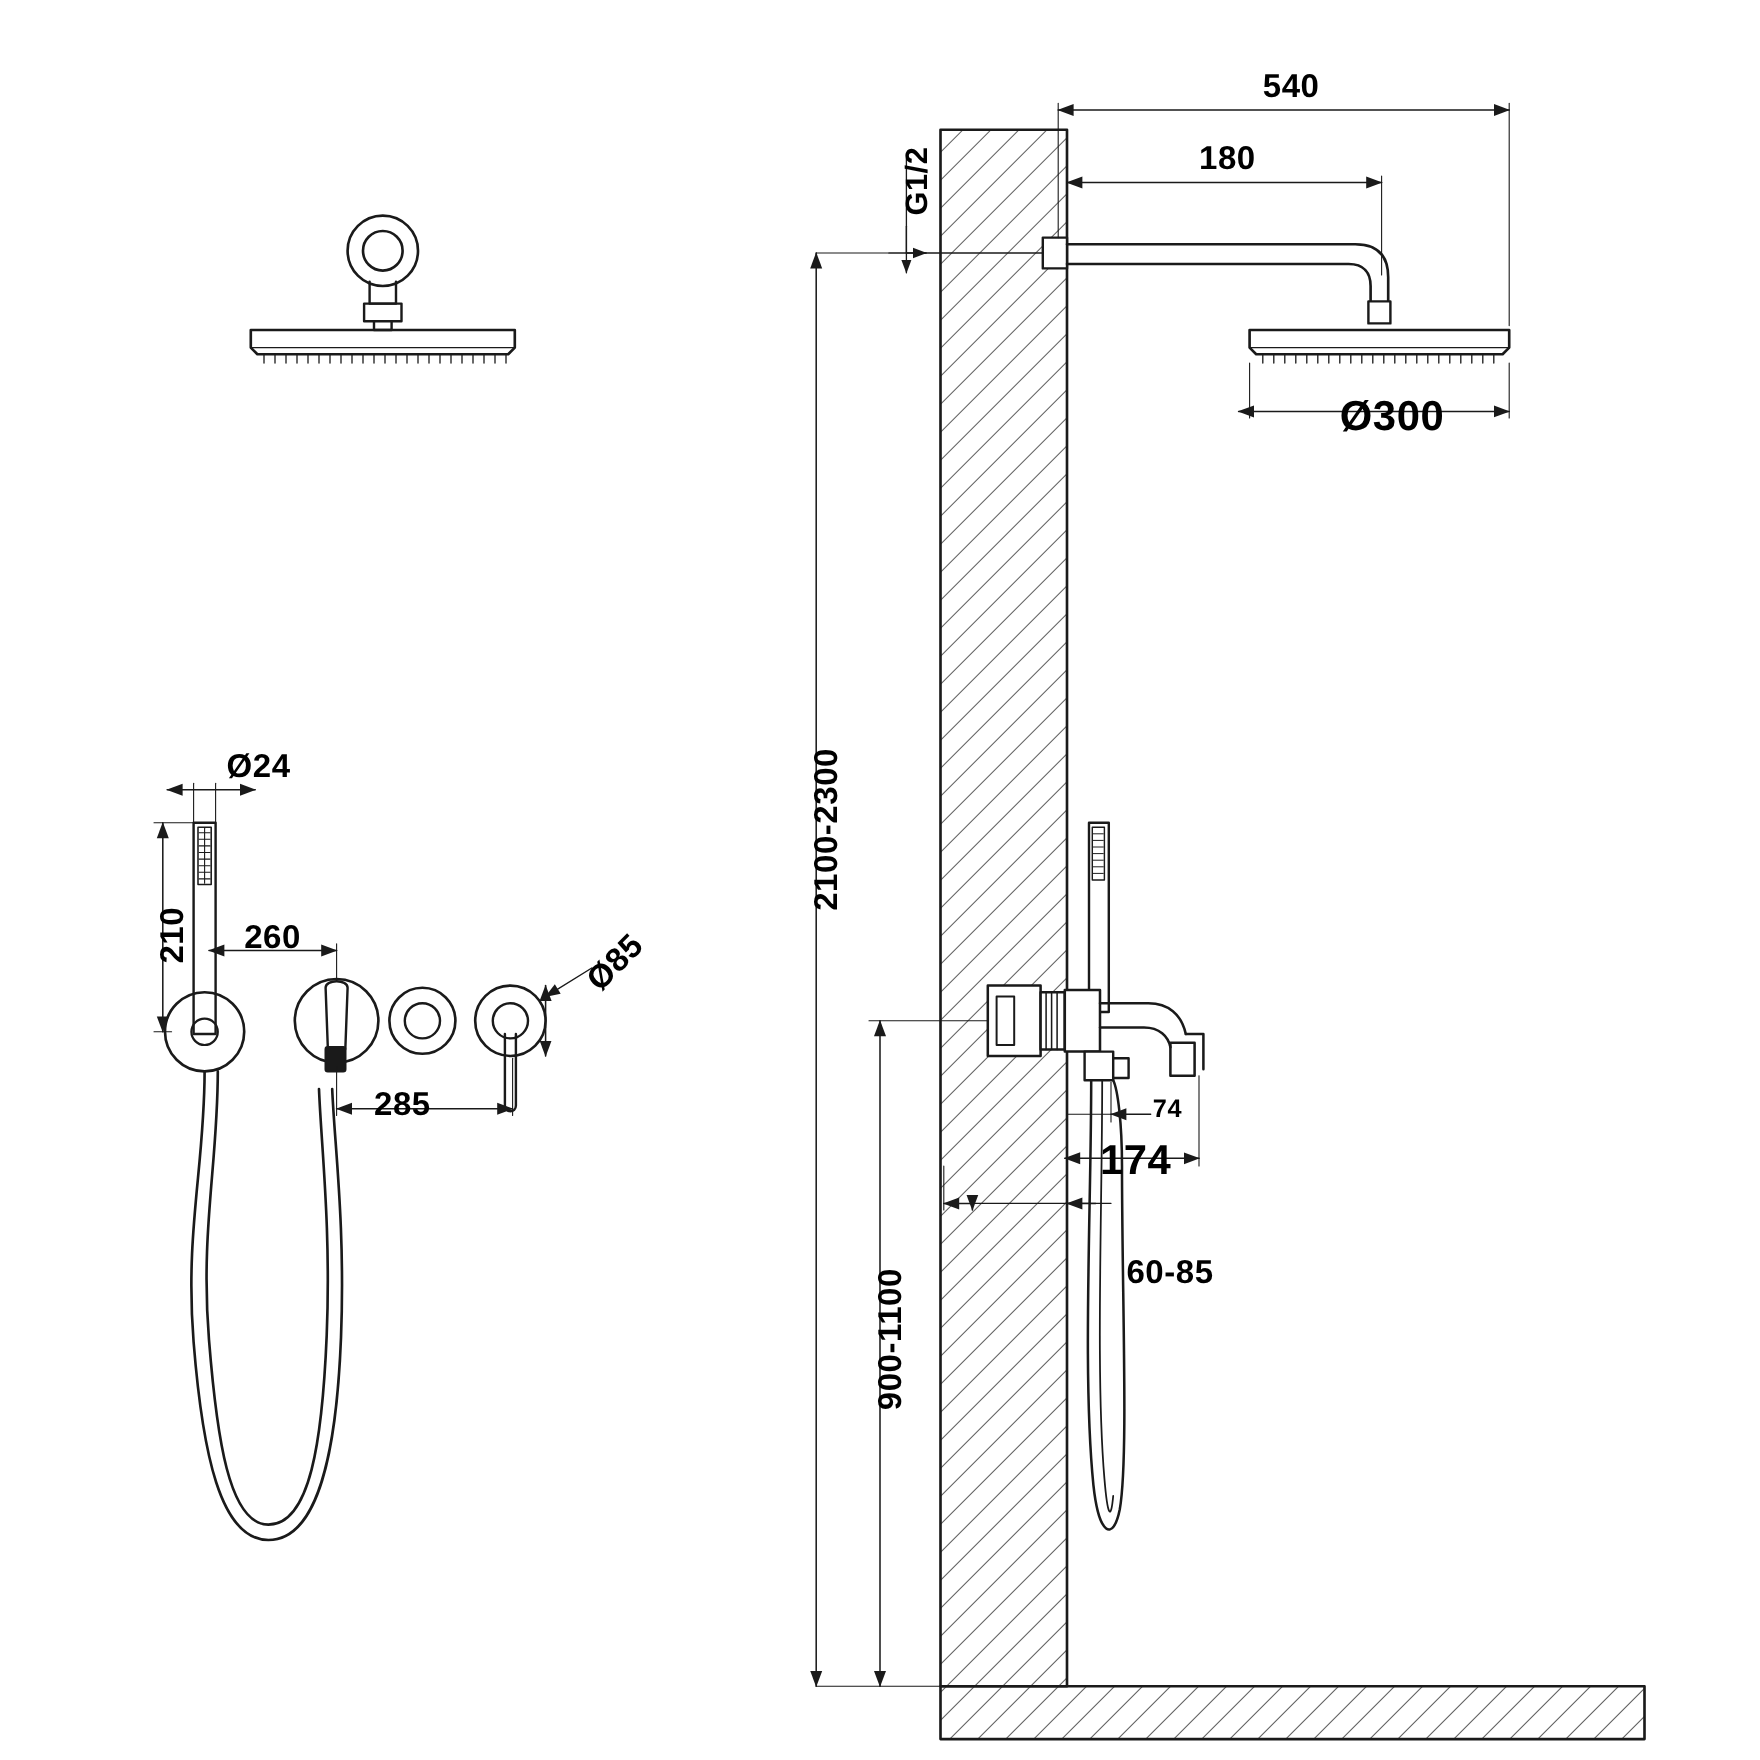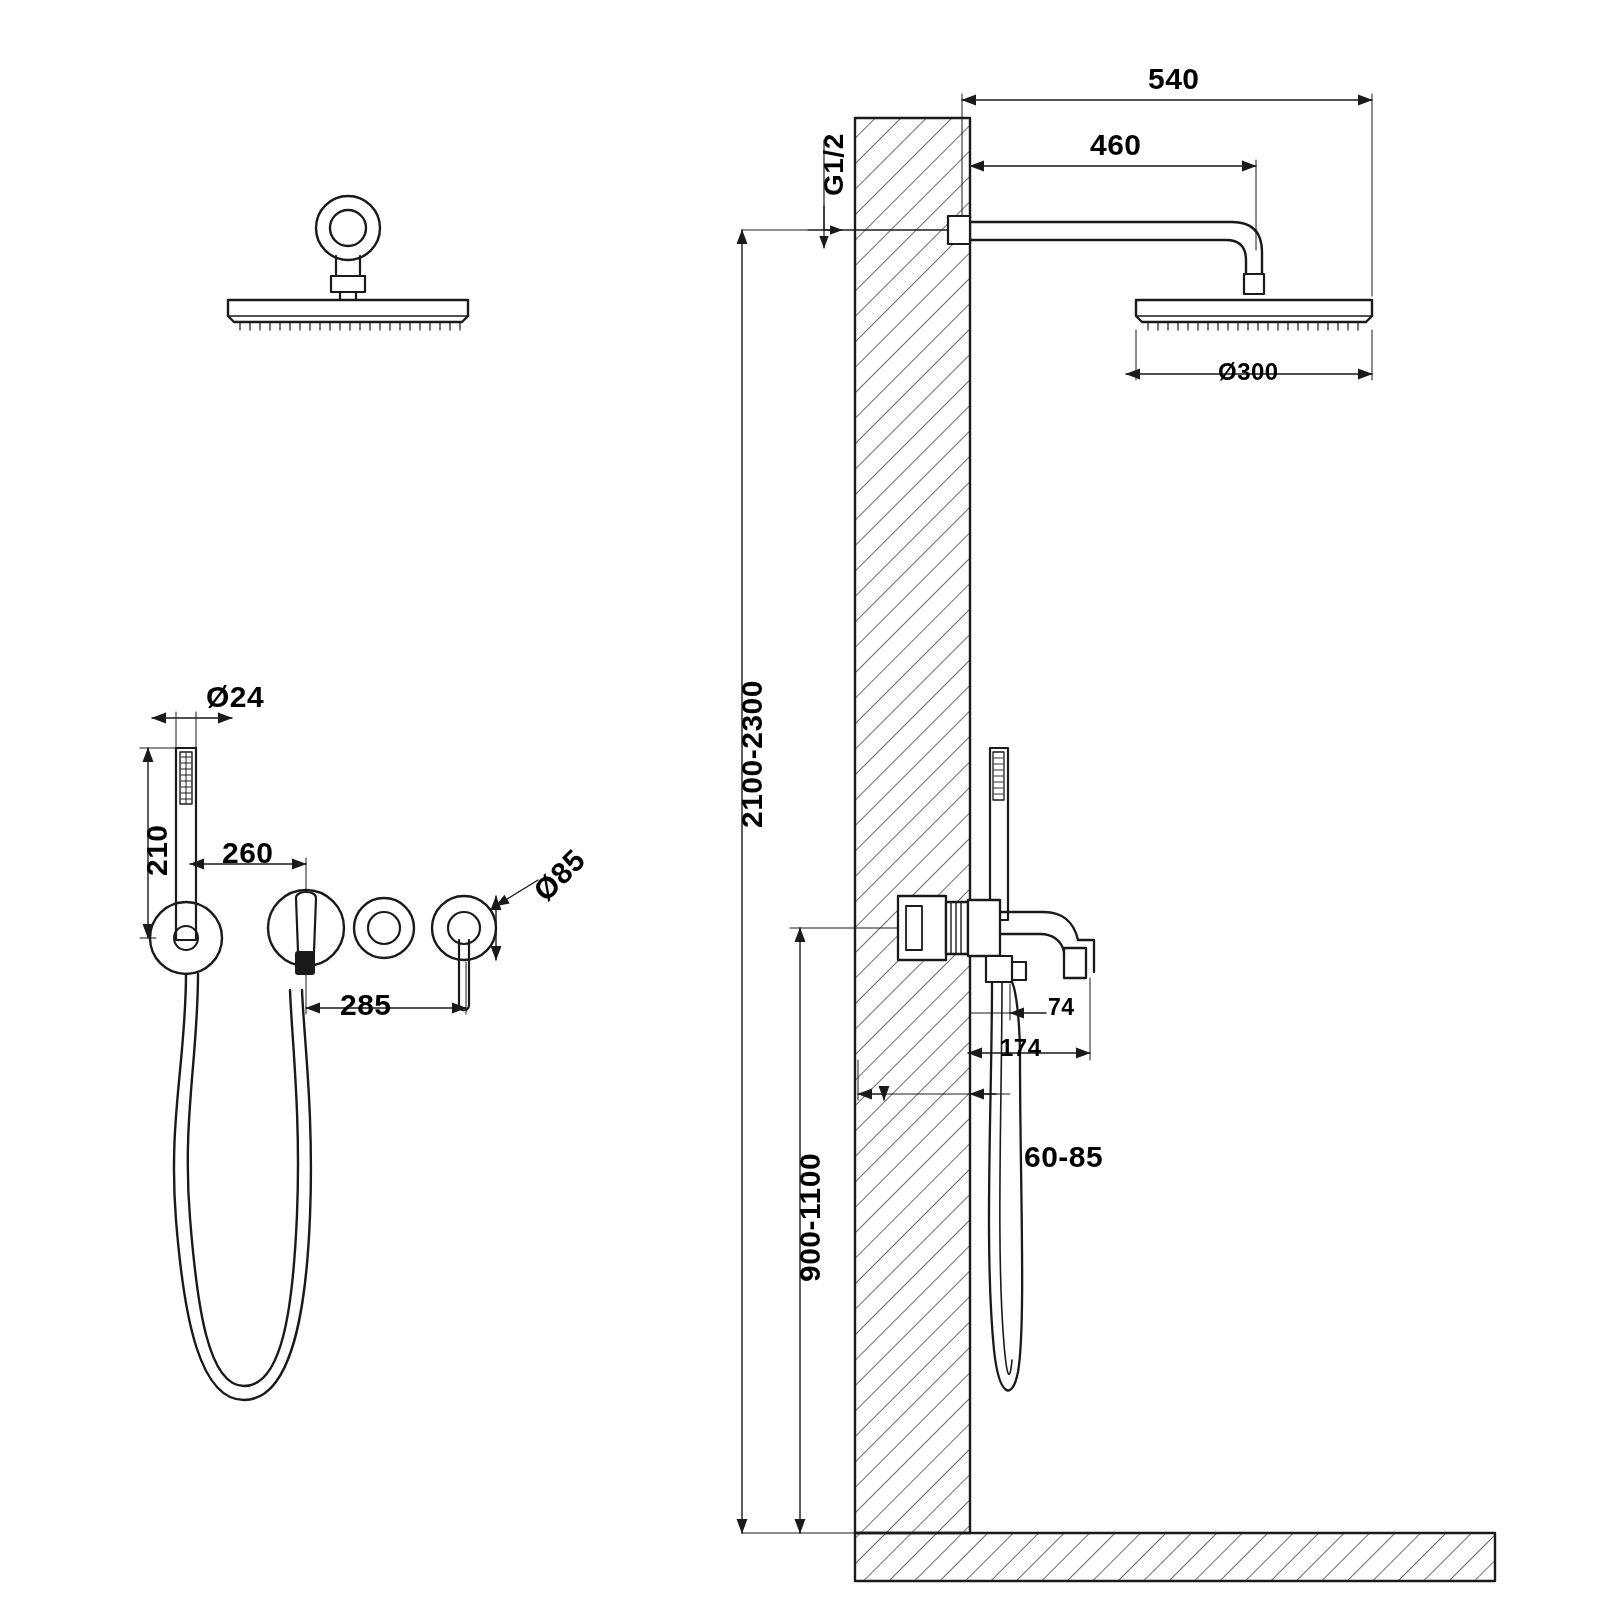--- a/index.html
+++ b/index.html
@@ -234,27 +234,27 @@
         <line x1="306" y1="970" x2="306" y2="1014" stroke-width="1"></line>
         <line x1="466" y1="962" x2="466" y2="1014" stroke-width="1"></line>
 
         <line x1="496" y1="906" x2="538" y2="880" stroke-width="1.3" marker-start="url(#arrowL)"></line>
         <line x1="496" y1="896" x2="496" y2="960" stroke-width="1.4" marker-start="url(#arrowL)" marker-end="url(#arrowR)"></line>
       </g>
     </g>
   </svg>
 
   <div class="dim-label" style="left:1148px;top:62px;font-size:30px;">540</div>
-  <div class="dim-label" style="left:1090px;top:128px;font-size:30px;">460</div>
+  <div class="dim-label" style="left:1090px;top:128px;font-size:30px;">180</div>
   <div class="dim-label rot90" style="left:818px;top:196px;font-size:28px;">G1/2</div>
-  <div class="dim-label" style="left:1218px;top:358px;font-size:24px;">Ø300</div>
+  <div class="dim-label" style="left:1218px;top:358px;font-size:38px;">Ø300</div>
   <div class="dim-label rot90" style="left:735px;top:828px;font-size:30px;">2100-2300</div>
   <div class="dim-label rot90" style="left:793px;top:1282px;font-size:30px;">900-1100</div>
   <div class="dim-label" style="left:1048px;top:994px;font-size:23px;">74</div>
-  <div class="dim-label" style="left:1000px;top:1034px;font-size:24px;">174</div>
+  <div class="dim-label" style="left:1000px;top:1034px;font-size:38px;">174</div>
   <div class="dim-label" style="left:1024px;top:1140px;font-size:30px;">60-85</div>
 
   <div class="dim-label" style="left:158px;top:680px;font-size:30px;margin-left:48px;">Ø24</div>
   <div class="dim-label rot90" style="left:140px;top:876px;font-size:30px;">210</div>
   <div class="dim-label" style="left:222px;top:836px;font-size:30px;">260</div>
   <div class="dim-label" style="left:340px;top:988px;font-size:30px;">285</div>
   <div class="dim-label rot90" style="left:527px;top:884px;font-size:30px;transform:rotate(-45deg);transform-origin:left top;">Ø85</div>
 
 </div>
 

